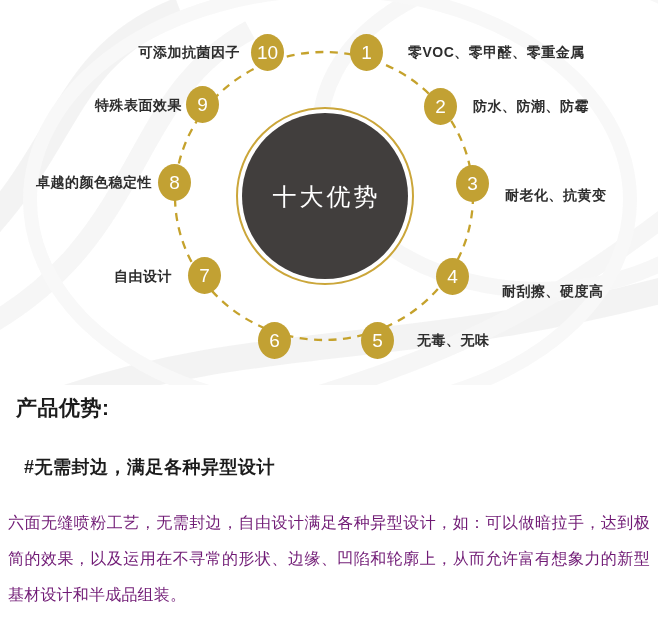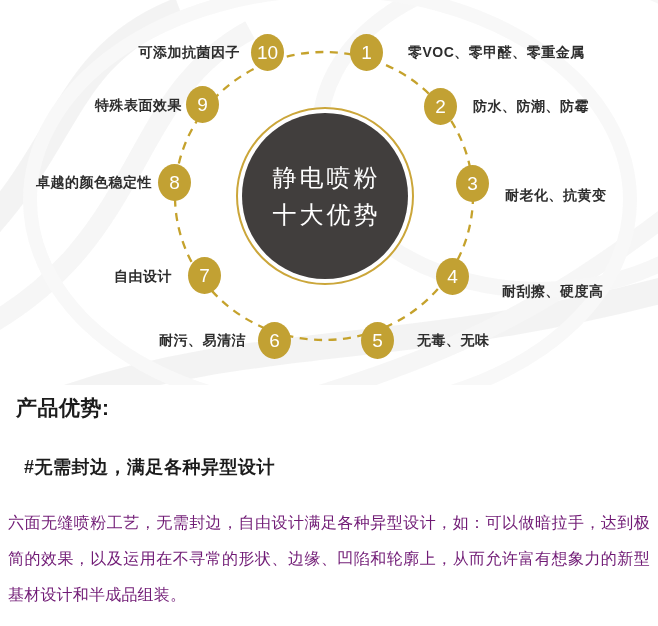--- a/index.html
+++ b/index.html
@@ -103,21 +103,20 @@
         <ellipse cx="330" cy="200" rx="300" ry="210" stroke="#F7F7F7" stroke-width="14"></ellipse>
       </g>
     </svg>
 
     <svg class="dashed-ring" width="658" height="385" viewBox="0 0 658 385">
       <ellipse cx="324" cy="196" rx="149" ry="144" fill="none" stroke="#C5A22C" stroke-width="2.3" stroke-dasharray="8 6.5"></ellipse>
     </svg>
 
     <div class="center-circle">
       <div class="inner">
-        <div class="center-line">静电喷粉</div>
         <div class="center-line">十大优势</div>
       </div>
     </div>
 
     <div class="node pos-1">
         <span>1</span>
       </div>
     <div class="node pos-2">
         <span>2</span>
       </div>
@@ -144,21 +143,20 @@
       </div>
     <div class="node pos-10">
         <span>10</span>
       </div>
 
     <div class="node-label lab-1">零VOC、零甲醛、零重金属</div>
     <div class="node-label lab-2">防水、防潮、防霉</div>
     <div class="node-label lab-3">耐老化、抗黄变</div>
     <div class="node-label lab-4">耐刮擦、硬度高</div>
     <div class="node-label lab-5">无毒、无味</div>
-    <div class="node-label lab-6">耐污、易清洁</div>
     <div class="node-label lab-7">自由设计</div>
     <div class="node-label lab-9">特殊表面效果</div>
     <div class="node-label lab-8">卓越的颜色稳定性</div>
     <div class="node-label lab-10">可添加抗菌因子</div>
   </div>
 
   <div class="content">
     <h3 class="section-title">产品优势:</h3>
     <h4 class="subtitle">#无需封边，满足各种异型设计</h4>
     <p class="paragraph">六面无缝喷粉工艺，无需封边，自由设计满足各种异型设计，如：可以做暗拉手，达到极简的效果，以及运用在不寻常的形状、边缘、凹陷和轮廓上，从而允许富有想象力的新型基材设计和半成品组装。</p>

